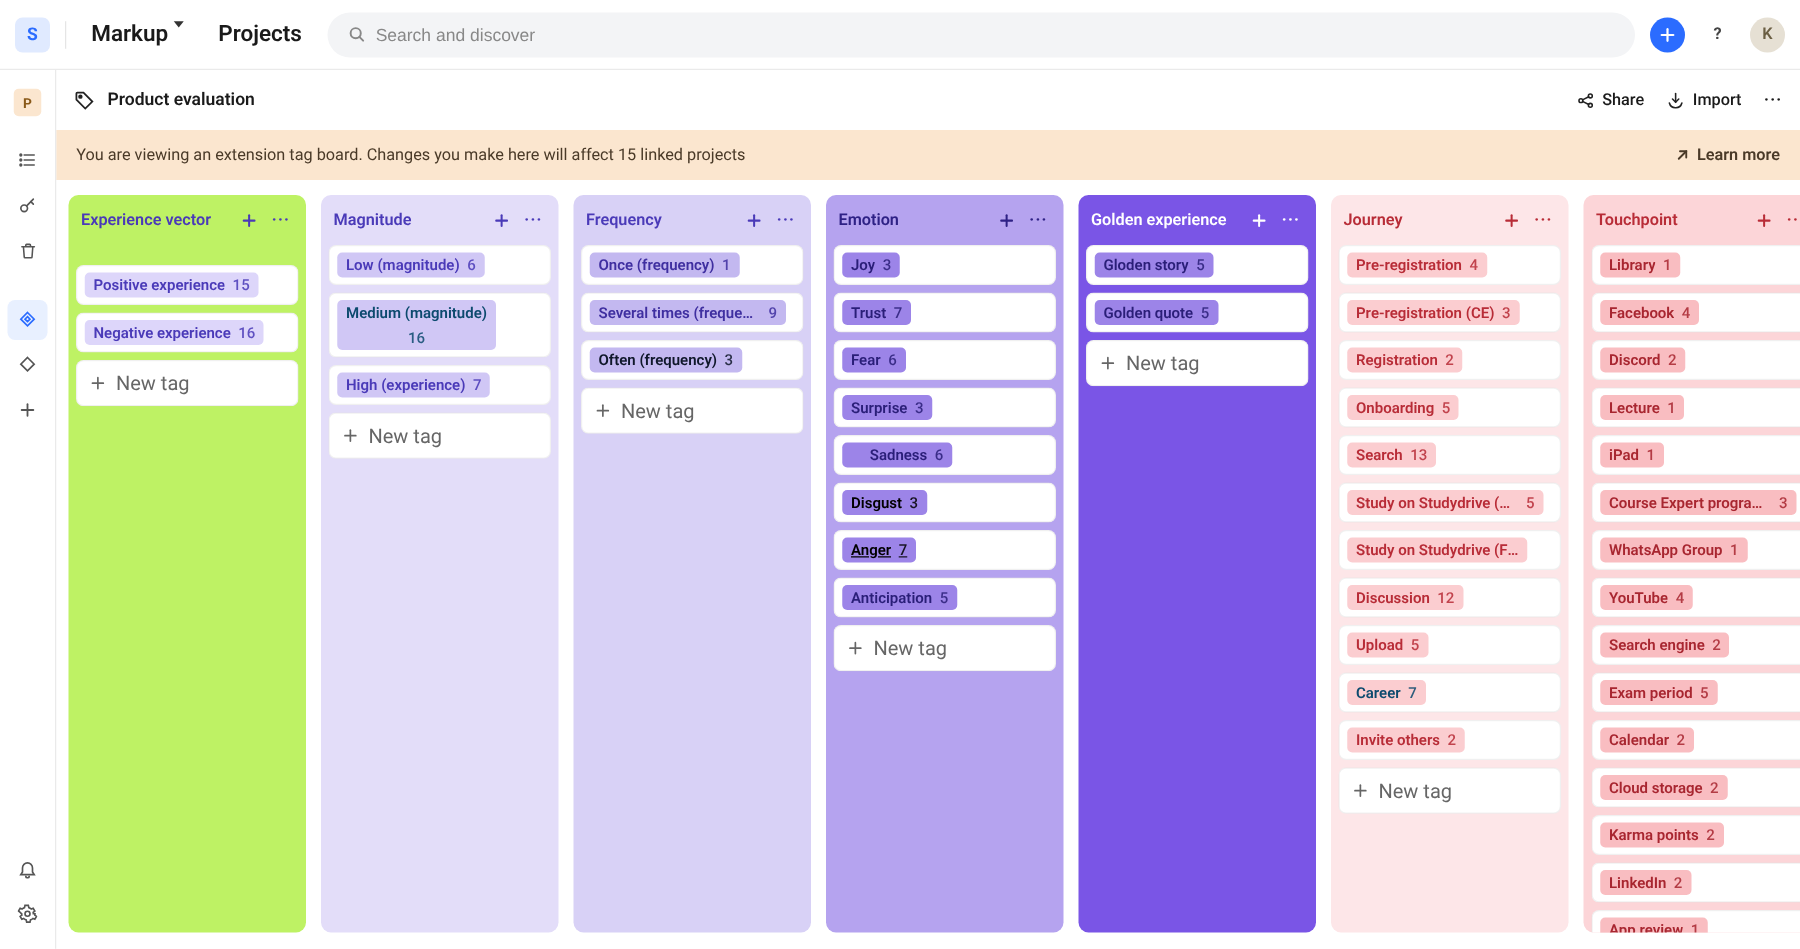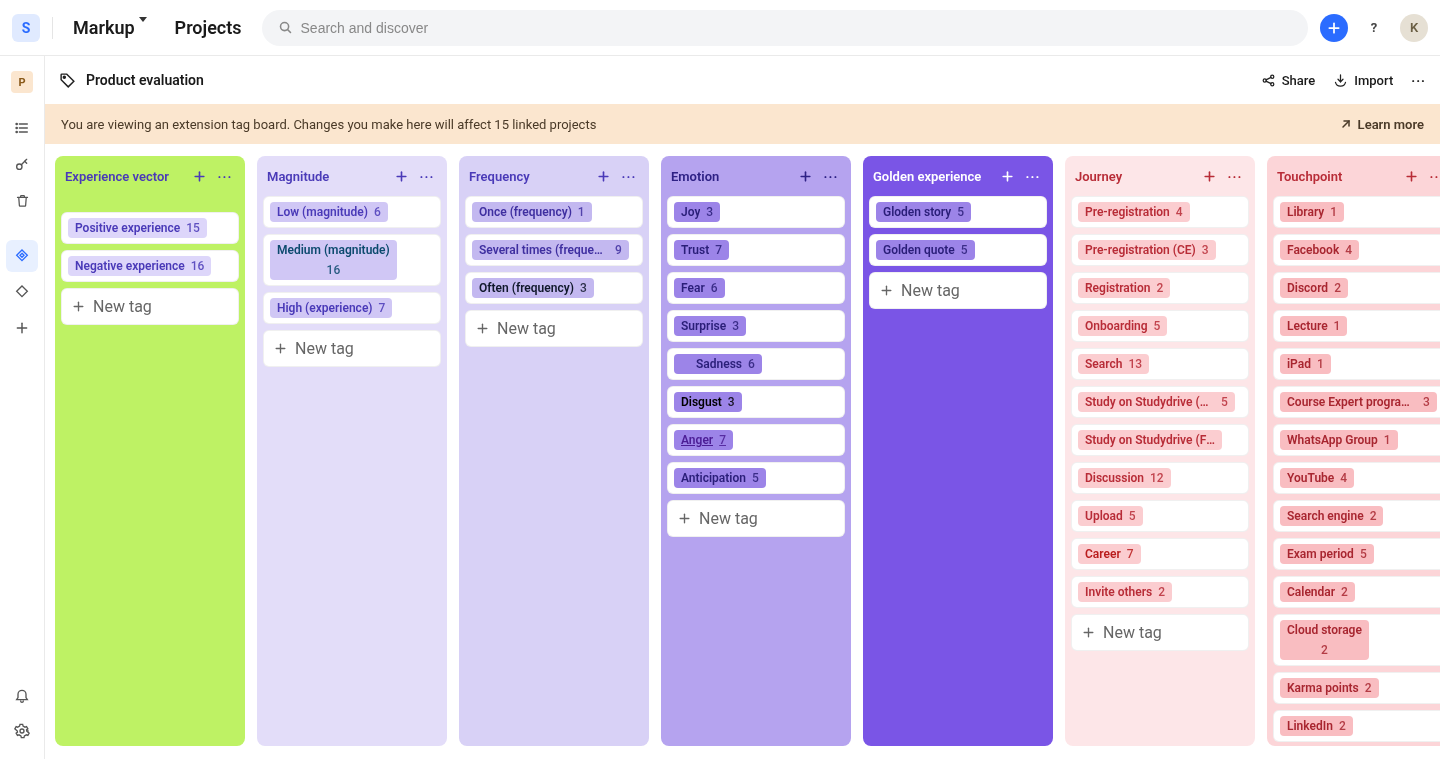--- a/index.html
+++ b/index.html
@@ -465,21 +465,21 @@
             <span class="tcount">6</span>
           </div>
         </div>
         <div class="tag-card">
           <div class="tag-pill" style="background: rgb(156, 132, 232); color: #000000;">
             <span class="tlabel">Disgust</span>
             <span class="tcount">3</span>
           </div>
         </div>
         <div class="tag-card">
-          <div class="tag-pill" style="background: rgb(156, 132, 232); color: #4c1d95; text-decoration: underline;">
+          <div class="tag-pill" style="background: rgb(156, 132, 232); color: #000000; text-decoration: underline;">
             <span class="tlabel">Anger</span>
             <span class="tcount">7</span>
           </div>
         </div>
         <div class="tag-card">
           <div class="tag-pill" style="background: rgb(156, 132, 232); color: rgb(42, 30, 120);">
             <span class="tlabel">Anticipation</span>
             <span class="tcount">5</span>
           </div>
         </div>
@@ -588,21 +588,21 @@
             <span class="tcount">12</span>
           </div>
         </div>
         <div class="tag-card">
           <div class="tag-pill" style="background: rgb(251, 205, 208); color: rgb(184, 44, 55);">
             <span class="tlabel">Upload</span>
             <span class="tcount">5</span>
           </div>
         </div>
         <div class="tag-card">
-          <div class="tag-pill" style="background: rgb(251, 205, 208); color: #b91c1c;">
+          <div class="tag-pill" style="background: rgb(251, 205, 208); color: #0c4a6e;">
             <span class="tlabel">Career</span>
             <span class="tcount">7</span>
           </div>
         </div>
         <div class="tag-card">
           <div class="tag-pill" style="background: rgb(251, 205, 208); color: rgb(184, 44, 55);">
             <span class="tlabel">Invite others</span>
             <span class="tcount">2</span>
           </div>
         </div>
@@ -689,21 +689,21 @@
             <span class="tcount">5</span>
           </div>
         </div>
         <div class="tag-card">
           <div class="tag-pill" style="background: rgb(249, 189, 193); color: rgb(168, 38, 48);">
             <span class="tlabel">Calendar</span>
             <span class="tcount">2</span>
           </div>
         </div>
         <div class="tag-card">
-          <div class="tag-pill" style="background: rgb(249, 189, 193); color: rgb(168, 38, 48); flex-direction: column;">
+          <div class="tag-pill" style="background: rgb(249, 189, 193); color: rgb(168, 38, 48);">
             <span class="tlabel">Cloud storage</span>
             <span class="tcount">2</span>
           </div>
         </div>
         <div class="tag-card">
           <div class="tag-pill" style="background: rgb(249, 189, 193); color: rgb(168, 38, 48);">
             <span class="tlabel">Karma points</span>
             <span class="tcount">2</span>
           </div>
         </div>

